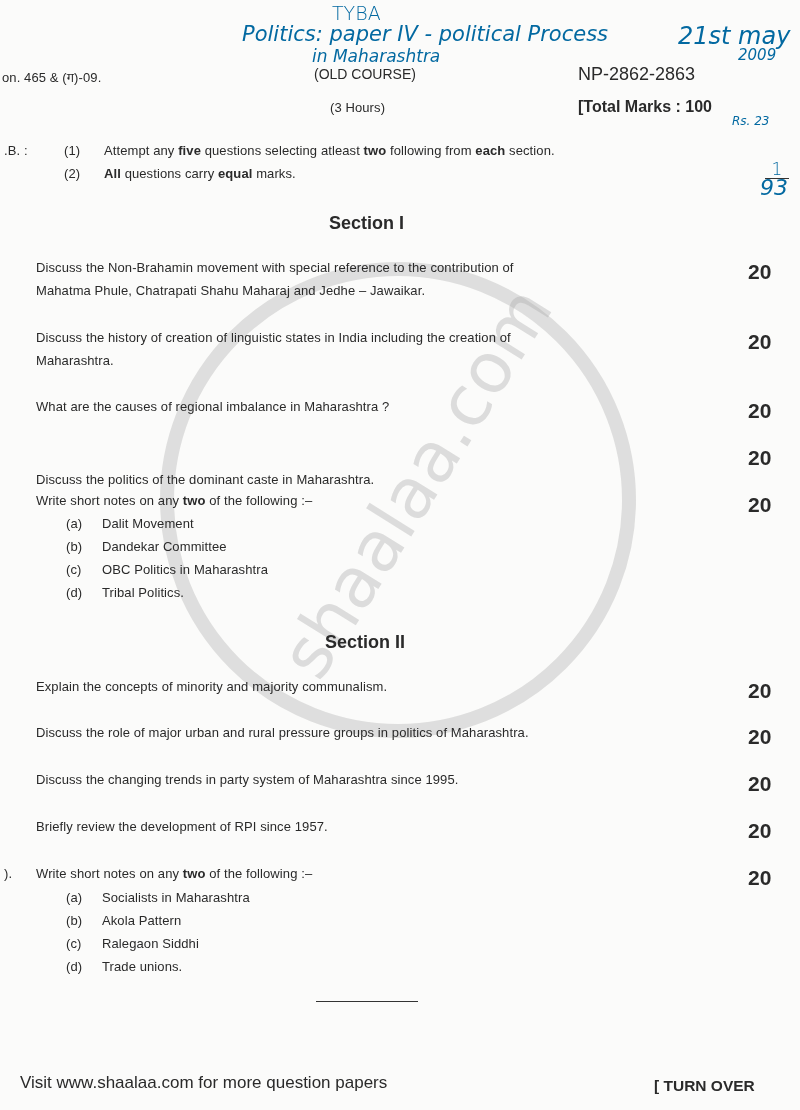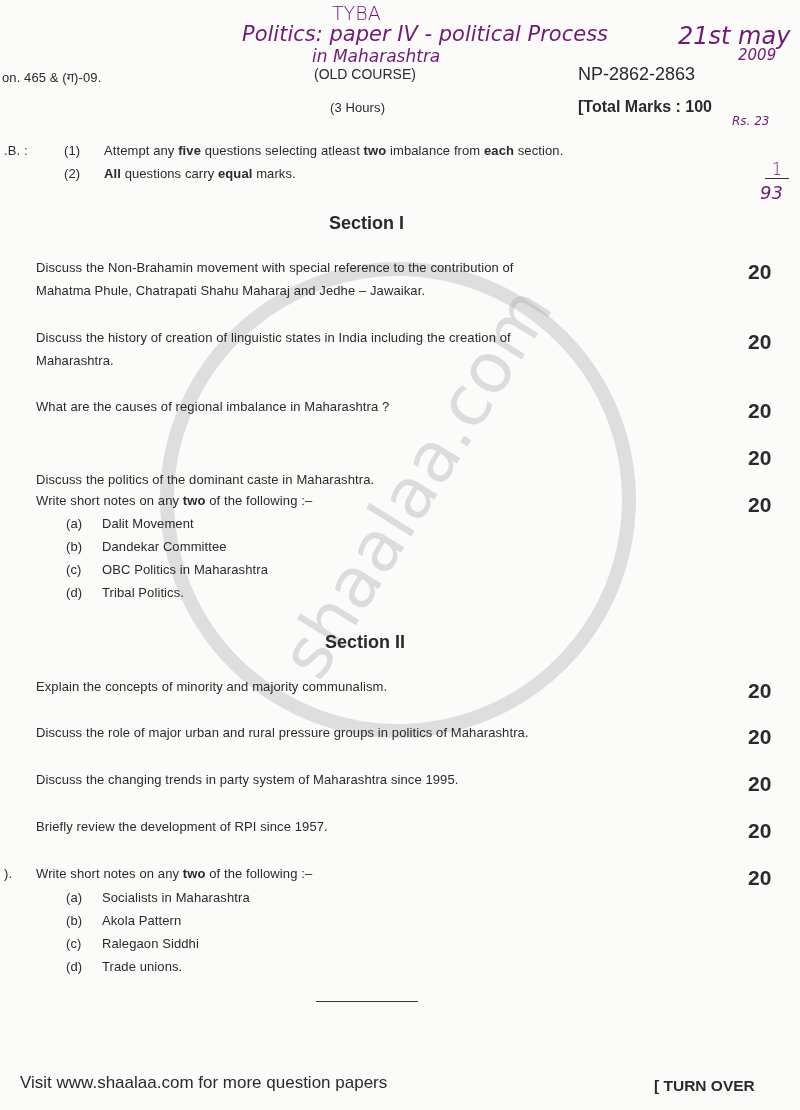--- a/index.html
+++ b/index.html
@@ -3,21 +3,21 @@
 <meta charset="utf-8">
 <style>
   html, body { margin:0; padding:0; }
   body {
     width:800px; height:1110px; position:relative; overflow:hidden;
     background:#fbfbfa;
     font-family:"Liberation Sans", sans-serif;
     color:#2a2a2a;
   }
   .abs { position:absolute; white-space:nowrap; }
-  .hw { font-family:"DejaVu Sans", sans-serif; color:#701a75; font-weight:300; }
+  .hw { font-family:"DejaVu Sans", sans-serif; color:#0369a1; font-weight:300; }
   .t { font-size:13px; letter-spacing:0.1px; }
   .marks { position:absolute; left:748px; font-size:21px; font-weight:bold; }
   .sect { font-size:18px; font-weight:bold; }
   b { font-weight:bold; }
   .watermark-circle {
     position:absolute; left:160px; top:262px; width:476px; height:476px;
     border:14px solid rgba(170,170,170,0.35); border-radius:50%;
     box-sizing:border-box;
   }
   .watermark-text {
@@ -34,31 +34,31 @@
 <div class="watermark-circle"></div>
 <div class="watermark-text">shaalaa.com</div>
 
 <div class="abs hw" style="left:332px; top:2px; font-size:19px;">TYBA</div>
 <div class="abs hw" style="left:214px; top:22px; font-size:21px; font-style:italic;margin-left:28px;">Politics: paper IV - political Process</div>
 <div class="abs hw" style="left:312px; top:46px; font-size:17px; font-style:italic;">in Maharashtra</div>
 <div class="abs hw" style="left:678px; top:22px; font-size:24px; font-style:italic;">21st may</div>
 <div class="abs hw" style="left:738px; top:46px; font-size:15px; font-style:italic;">2009</div>
 <div class="abs hw" style="left:732px; top:114px; font-size:12px; font-style:italic;">Rs. 23</div>
 <div class="abs hw" style="left:765px; top:160px; font-size:17px; text-align:center; width:24px; border-bottom:1px solid #333; line-height:18px;">1</div>
-<div class="abs hw" style="left:760px; top:182px; font-size:18px; font-style:italic;">93</div>
+<div class="abs hw" style="left:760px; top:175px; font-size:22px; font-style:italic;">93</div>
 
 <div class="abs t" style="left:2px; top:68px;">on. 465 &amp; (ग)-09.</div>
 <div class="abs" style="left:314px; top:66px; font-size:14px;">(OLD COURSE)</div>
 <div class="abs" style="left:578px; top:64px; font-size:18px;">NP-2862-2863</div>
 <div class="abs t" style="left:330px; top:100px;">(3 Hours)</div>
 <div class="abs" style="left:578px; top:98px; font-size:16px; font-weight:bold;">[Total Marks : 100</div>
 
 <div class="abs t" style="left:4px; top:143px;">.B. :</div>
 <div class="abs t" style="left:64px; top:143px;">(1)</div>
-<div class="abs t" style="left:104px; top:143px;"><span>Attempt any </span><b>five</b><span> questions selecting atleast </span><b>two</b><span> imbalance from </span><b>each</b><span> section.</span></div>
+<div class="abs t" style="left:104px; top:143px;"><span>Attempt any </span><b>five</b><span> questions selecting atleast </span><b>two</b><span> following from </span><b>each</b><span> section.</span></div>
 <div class="abs t" style="left:64px; top:166px;">(2)</div>
 <div class="abs t" style="left:104px; top:166px;"><b>All</b><span> questions carry </span><b>equal</b><span> marks.</span></div>
 
 <div class="abs sect" style="left:329px; top:213px;">Section I</div>
 
 <div class="abs t" style="left:36px; top:260px;">Discuss the Non-Brahamin movement with special reference to the contribution of</div>
 <div class="abs t" style="left:36px; top:283px;">Mahatma Phule, Chatrapati Shahu Maharaj and Jedhe – Jawaikar.</div>
 <div class="marks" style="top:260px;">20</div>
 
 <div class="abs t" style="left:36px; top:330px;">Discuss the history of creation of linguistic states in India including the creation of</div>

